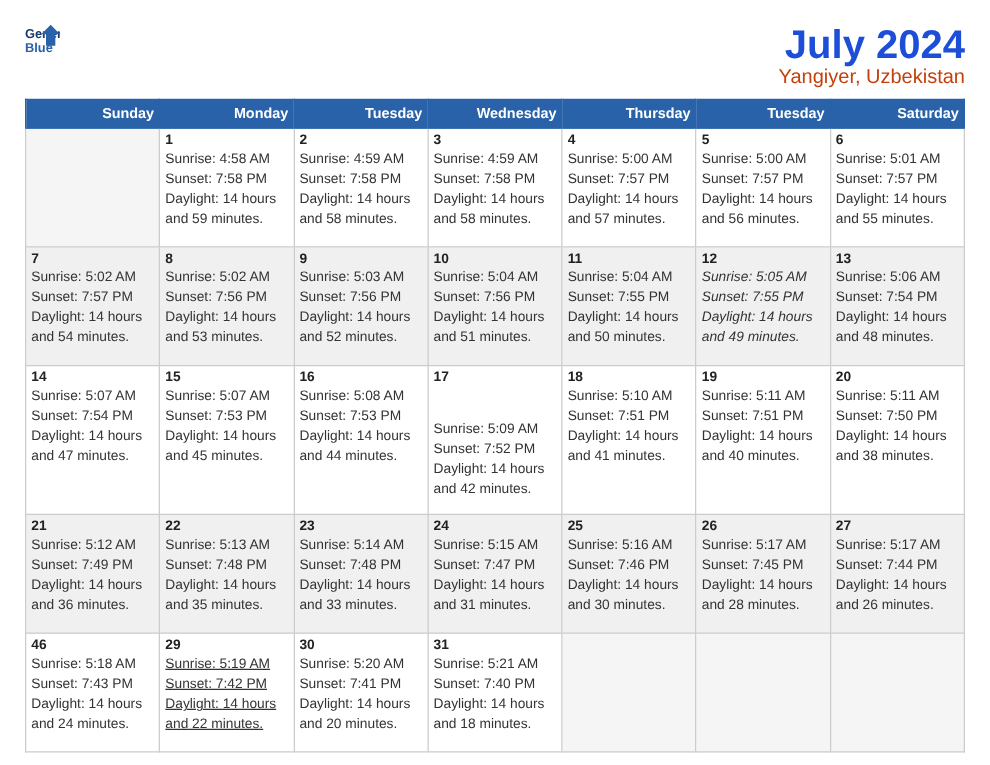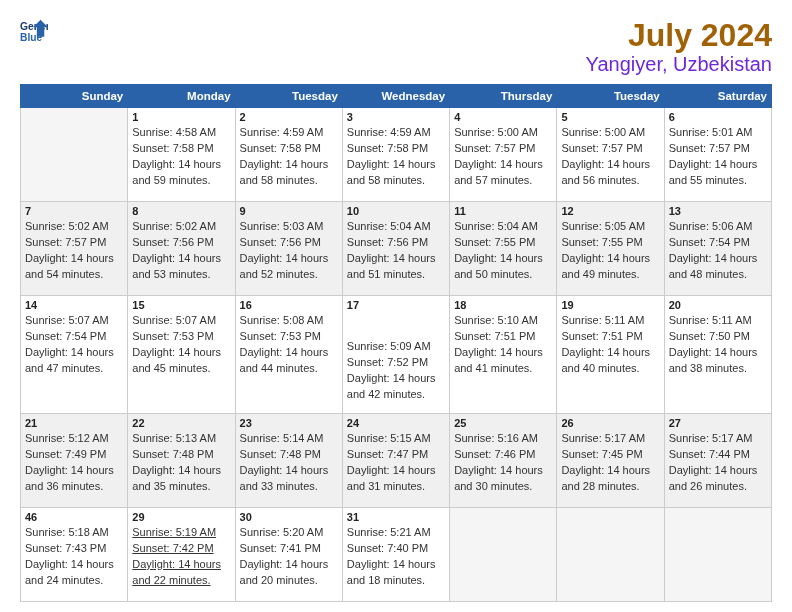--- a/index.html
+++ b/index.html
@@ -31,26 +31,26 @@
     .logo-icon {
       width: 28px;
       height: 28px;
     }
     .title-block {
       text-align: right;
     }
     .month-year {
       font-size: 32px;
       font-weight: bold;
-      color: #a16207;
+      color: #1d4ed8;
       line-height: 1.1;
     }
     .location {
-      font-size: 20px;
-      color: #6d28d9;
+      font-size: 16px;
+      color: #c2410c;
     }
     .calendar {
       flex: 1;
       border-collapse: collapse;
       width: 100%;
       border: 1px solid #bbb;
     }
     .calendar th {
       background: #2962a8;
       color: #fff;
@@ -196,21 +196,21 @@
           </td>
           <td>
             <span class="day-num">11</span>
             <div class="day-detail" style="white-space: pre-line;">Sunrise: 5:04 AM
 Sunset: 7:55 PM
 Daylight: 14 hours
 and 50 minutes.</div>
           </td>
           <td>
             <span class="day-num">12</span>
-            <div class="day-detail" style="white-space: pre-line;">Sunrise: 5:05 AM
+            <div class="day-detail" style="white-space: pre-line; font-style: italic;">Sunrise: 5:05 AM
 Sunset: 7:55 PM
 Daylight: 14 hours
 and 49 minutes.</div>
           </td>
           <td>
             <span class="day-num">13</span>
             <div class="day-detail" style="white-space: pre-line;">Sunrise: 5:06 AM
 Sunset: 7:54 PM
 Daylight: 14 hours
 and 48 minutes.</div>

